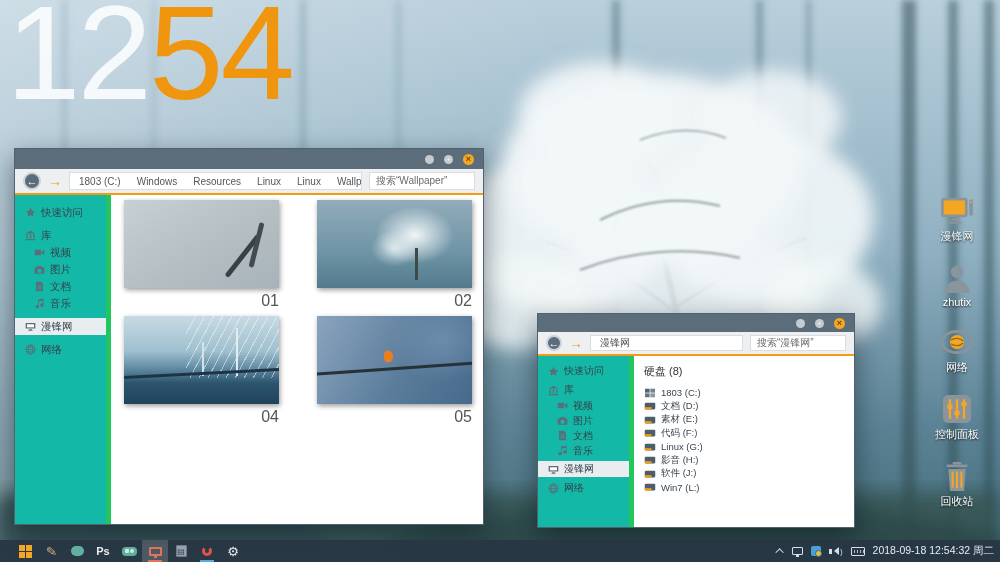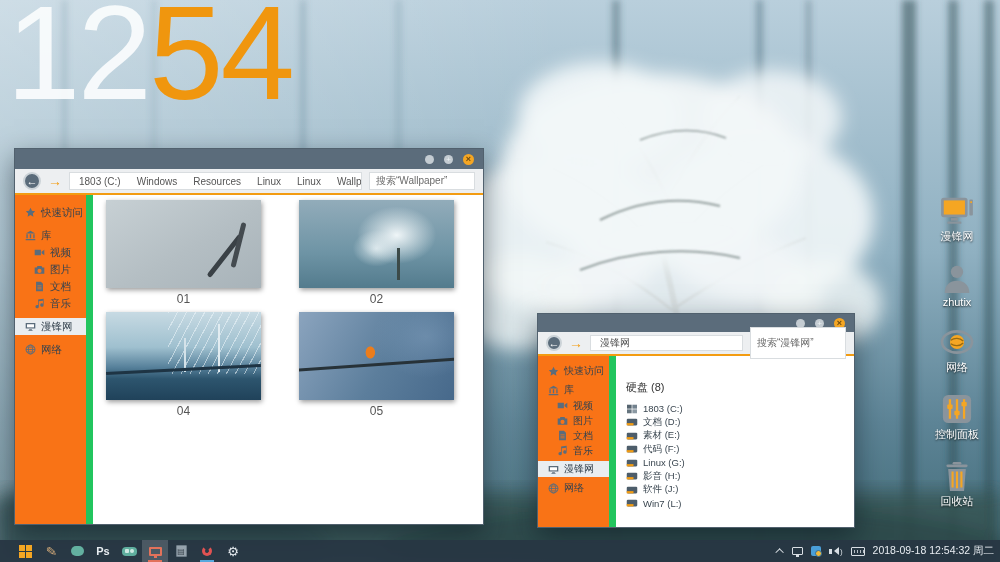--- a/index.html
+++ b/index.html
@@ -20,33 +20,33 @@
   .titlebar { height:20px; background:#5b6c7b; display:flex; align-items:center; justify-content:flex-end; gap:10px; padding-right:9px; flex-shrink:0; }
   .cbtn { width:9px; height:9px; border-radius:50%; background:#c4ccd2; color:#eef2f4; font-size:8px; line-height:9px; text-align:center; }
   .cbtn.close { width:11px; height:11px; background:#f5a623; color:#6d4a0e; font-size:9px; line-height:11px; font-weight:bold; }
   .toolbar { height:26px; background:#edeff1; border-bottom:2px solid #f39c12; display:flex; align-items:center; gap:7px; padding:0 8px; flex-shrink:0; }
   .navback { width:18px; height:18px; border-radius:50%; background:#5b6c7b; border:2px solid #ccd3d8; color:#fff; font-size:11px; line-height:14px; text-align:center; flex-shrink:0; }
   .navfwd { color:#f39c12; font-size:14px; font-weight:bold; flex-shrink:0; }
   .crumbbar { flex:1; height:18px; background:#fff; border:1px solid #d9dde0; display:flex; align-items:center; gap:16px; padding:0 9px; font-size:10px; color:#555; white-space:nowrap; overflow:hidden; }
   .searchbox { height:18px; background:#fff; border:1px solid #d9dde0; font-size:10px; color:#6b6b6b; display:flex; align-items:center; padding:0 6px; white-space:nowrap; }
   .w1 .searchbox { width:106px; } .w2 .searchbox { width:96px; }
   .winbody { flex:1; display:flex; overflow:hidden; }
-  .sidebar { width:78px; flex-shrink:0; background:#f97316; border-right:7px solid #22c55e; padding-top:9px; font-size:10.5px; color:#35434f; }
+  .sidebar { width:96px; flex-shrink:0; background:#14b8a6; border-right:5px solid #22c55e; padding-top:9px; font-size:10.5px; color:#35434f; }
   .snav { display:flex; align-items:center; gap:5px; height:17px; padding-left:10px; white-space:nowrap; }
   .snav.child { padding-left:19px; }
   .snav.selected { background:#e9edf0; }
   .snav svg { width:11px; height:11px; flex-shrink:0; }
   .sgap { height:6px; }
 
   
   .content1 { flex:1; padding:5px 0 0 13px; background:#fff; }
   .grid { display:flex; flex-wrap:wrap; width:390px; }
   .cell { width:193px; margin-bottom:6px; }
   .thumb { width:155px; height:88px; position:relative; overflow:hidden; box-shadow:1px 2px 5px rgba(0,0,0,.4); }
-  .flabel { width:155px; text-align:center; font-size:12px; color:#555; margin-top:4px; }
+  .flabel { width:155px; text-align:right; font-size:16px; color:#555; margin-top:4px; }
   .t1 { background:linear-gradient(150deg,#c7d0d4,#b4bec3 55%,#a8b3b9); }
   .t1 .leg1 { position:absolute; width:5px; height:52px; background:#3a4146; border-radius:3px; right:34px; top:30px; transform:rotate(38deg); }
   .t1 .leg2 { position:absolute; width:5px; height:46px; background:#444b50; border-radius:3px; right:20px; top:22px; transform:rotate(14deg); }
   .t2 { background:radial-gradient(55px 40px at 63% 40%, rgba(246,251,252,.95), rgba(246,251,252,0) 72%),
                   radial-gradient(34px 26px at 50% 55%, rgba(240,248,250,.75), rgba(240,248,250,0) 70%),
                   linear-gradient(180deg,#92acba,#6e94a5 60%,#537b8d); }
   .t2 .trunk { position:absolute; left:63%; bottom:8px; width:3px; height:32px; background:#3c4a48; }
   .t3 { background:radial-gradient(42px 26px at 28% 32%, rgba(216,234,241,.9), rgba(216,234,241,0) 75%),
                   radial-gradient(48px 30px at 62% 52%, rgba(206,229,239,.85), rgba(206,229,239,0) 75%),
                   radial-gradient(36px 24px at 42% 78%, rgba(198,224,235,.75), rgba(198,224,235,0) 75%),
@@ -55,21 +55,21 @@
   .t4 .deck { position:absolute; left:0; right:0; top:64%; height:3px; background:#1e3444; transform:rotate(-3deg); }
   .t4 .py1 { position:absolute; left:72%; top:12px; width:2px; height:48px; background:#e2ecf1; }
   .t4 .py2 { position:absolute; left:50%; top:26px; width:2px; height:34px; background:#d4e2e9; }
   .t4 .cables { position:absolute; left:40%; right:0; top:0; bottom:30%; background:repeating-linear-gradient(118deg, rgba(238,246,250,.55) 0 1px, transparent 1px 8px); }
   .t5 { background:radial-gradient(7px 9px at 46% 46%, #ec7d1c 62%, rgba(236,125,28,0) 72%),
                   radial-gradient(70px 55px at 82% 28%, rgba(130,160,190,.5), rgba(130,160,190,0) 75%),
                   linear-gradient(120deg,#8ba4be,#5c7e9c 55%,#47698b); }
   .t5 .branch { position:absolute; left:-5px; top:58%; width:170px; height:3px; background:#273238; transform:rotate(-4deg); border-radius:2px; }
 
   
-  .content2 { flex:1; padding:8px 0 0 10px; background:#fff; display:flex; gap:36px;margin-top:16px; }
+  .content2 { flex:1; padding:8px 0 0 10px; background:#fff; display:flex; gap:36px; }
   .sechead { font-size:11px; color:#333; margin-bottom:7px; white-space:nowrap; }
   .drive { display:flex; align-items:center; gap:5px; height:13.5px; font-size:9.5px; color:#3a4650; white-space:nowrap; }
   .drive svg { width:12px; height:10px; flex-shrink:0; }
 
   
   .dicons { position:absolute; right:4px; top:196px; width:78px; display:flex; flex-direction:column; gap:19px; align-items:center; }
   .dicon { display:flex; flex-direction:column; align-items:center; gap:3px; }
   .dicon svg { width:36px; height:30px; }
   .dlabel { font-size:11px; color:#fff; text-shadow:0 1px 2px rgba(0,0,0,.85); }
 
@@ -378,21 +378,21 @@
     <div class="cbtn"></div>
     <div class="cbtn">+</div>
     <div class="cbtn close">×</div>
   </div>
   <div class="toolbar" style="height:24px;">
     <div class="navback" style="width:16px;height:16px;line-height:12px;">←</div>
     <div class="navfwd">→</div>
     <div class="crumbbar" style="height:16px;">
       <span>漫锋网</span>
     </div>
-    <div class="searchbox" style="height:32px;">搜索“漫锋网”</div>
+    <div class="searchbox" style="height:16px;">搜索“漫锋网”</div>
   </div>
   <div class="winbody">
     <div class="sidebar" style="font-size:10px; padding-top:7px;">
       <div class="snav" style="height:16px;">
           <svg>
             <use href="#i-star"></use>
           </svg>
           <span>快速访问</span>
         </div>
       <div class="sgap" style="height:3px;"></div>

